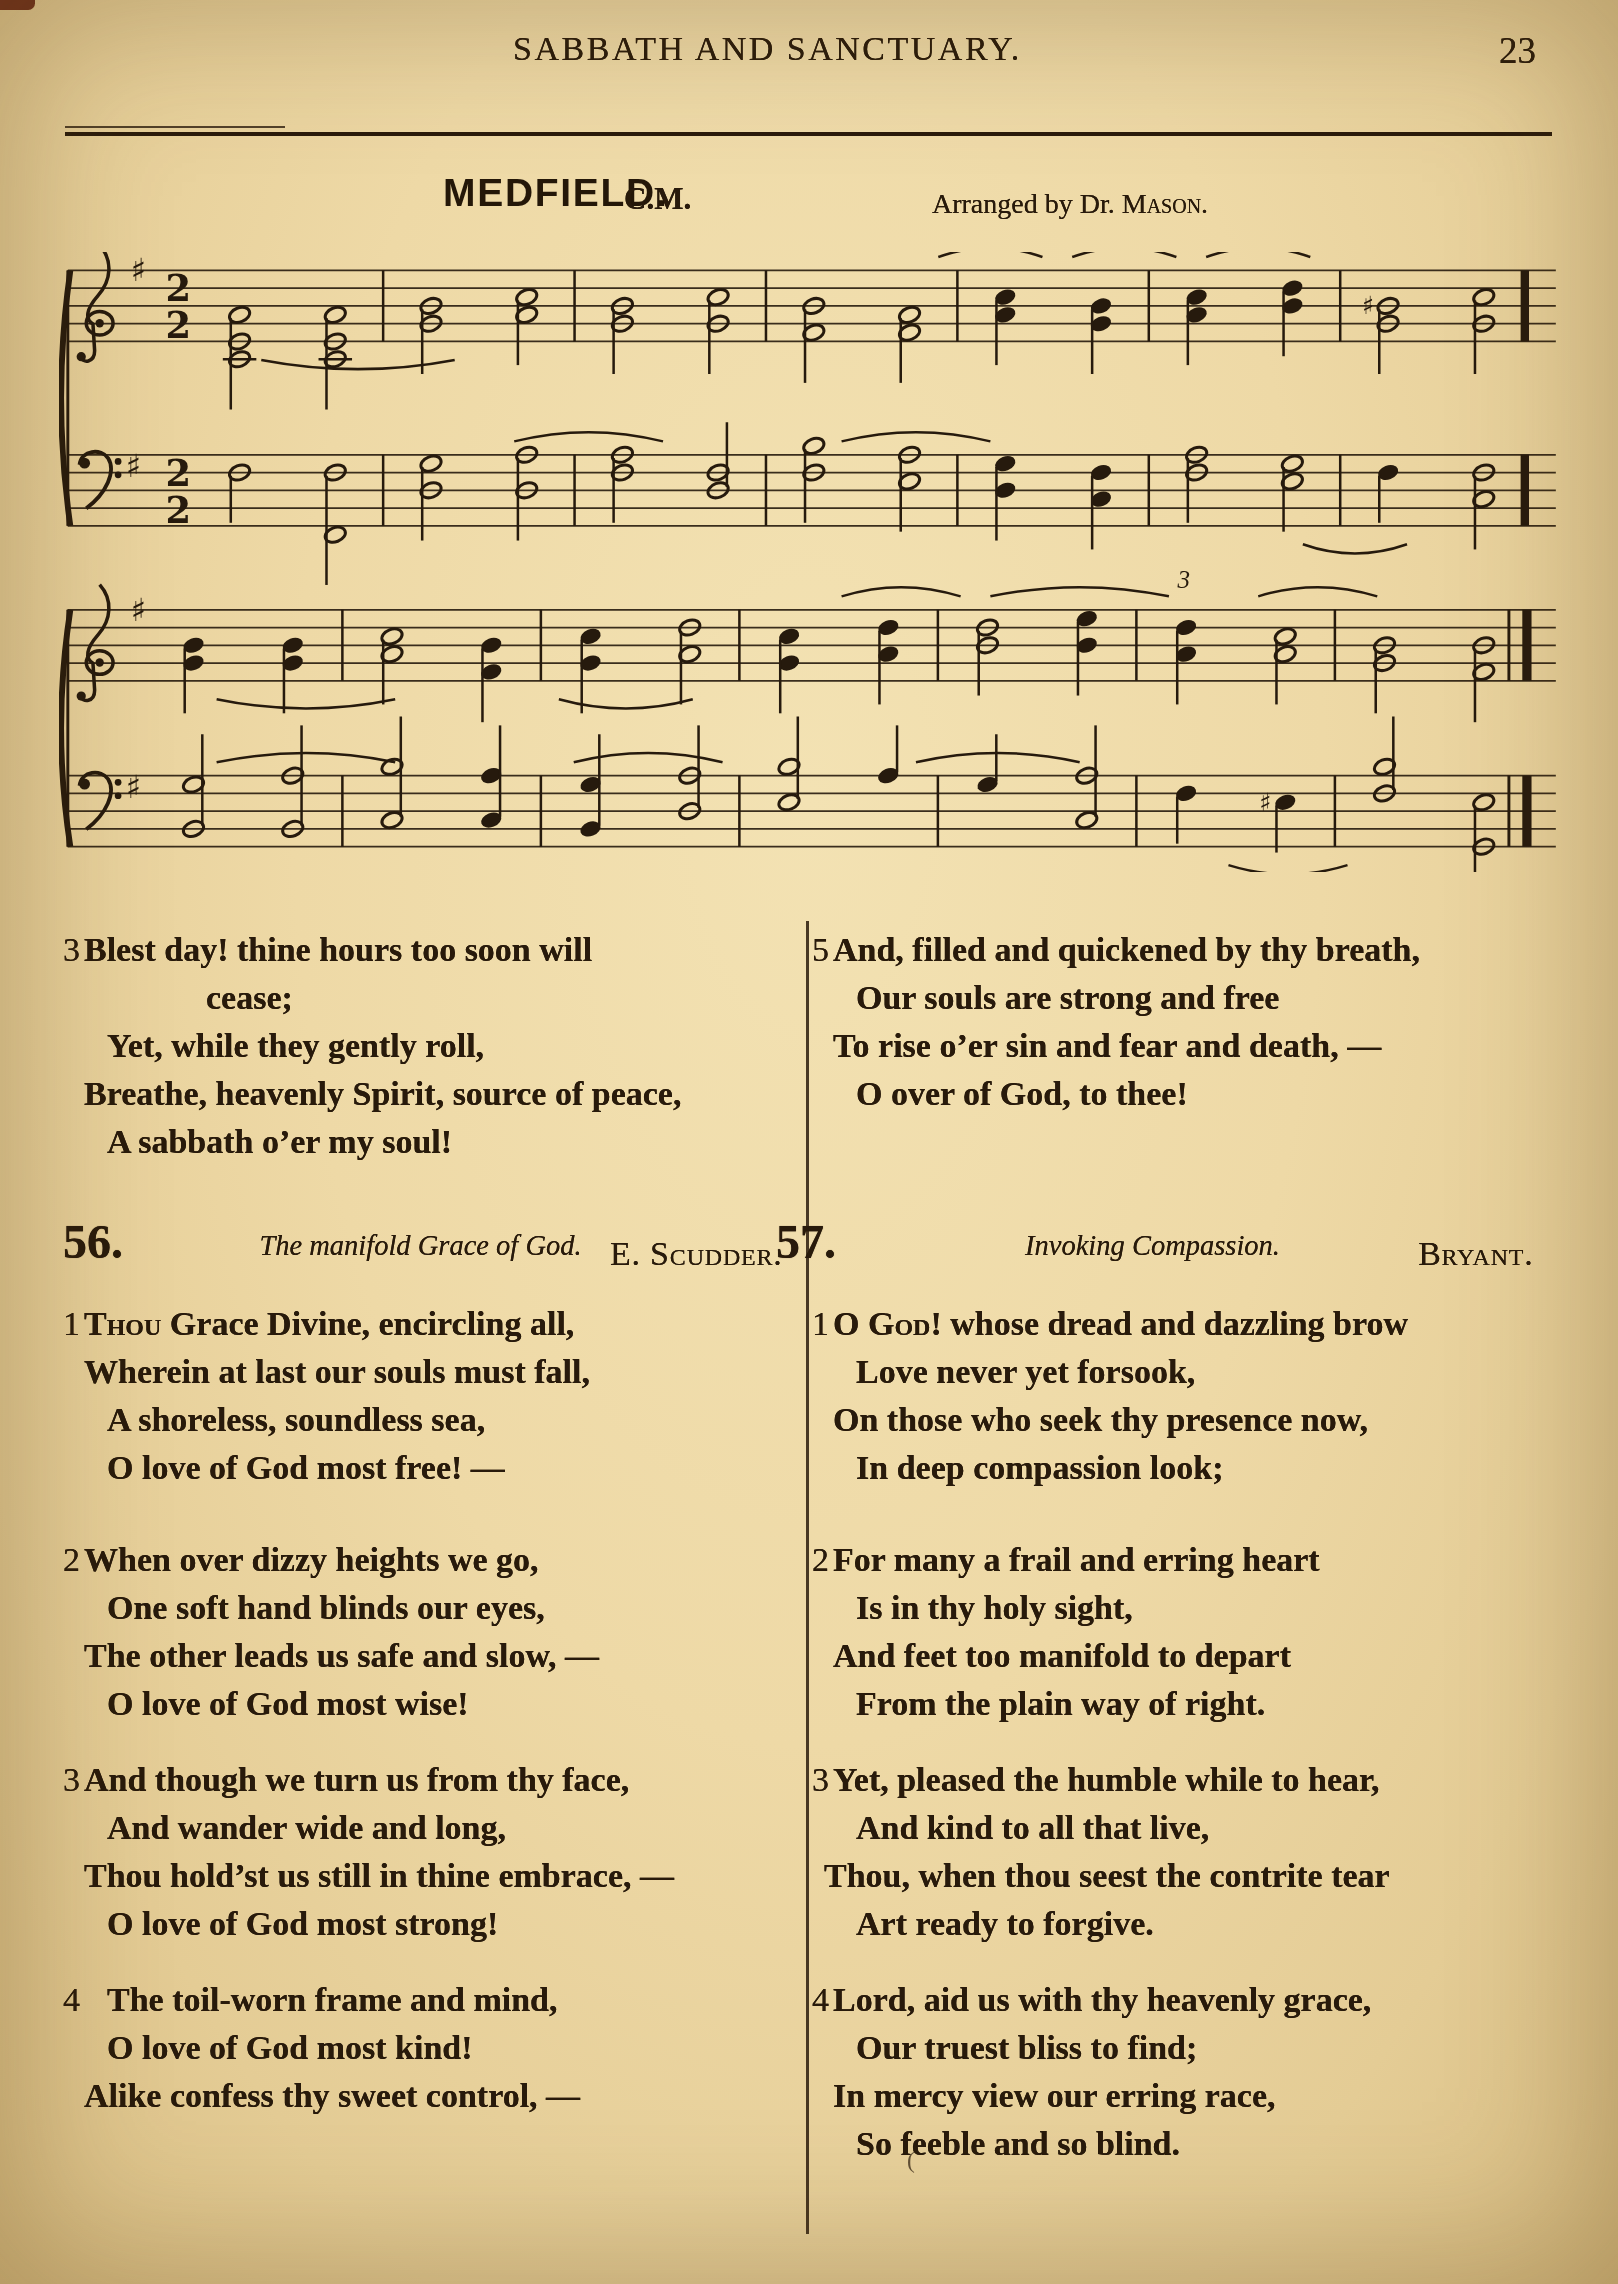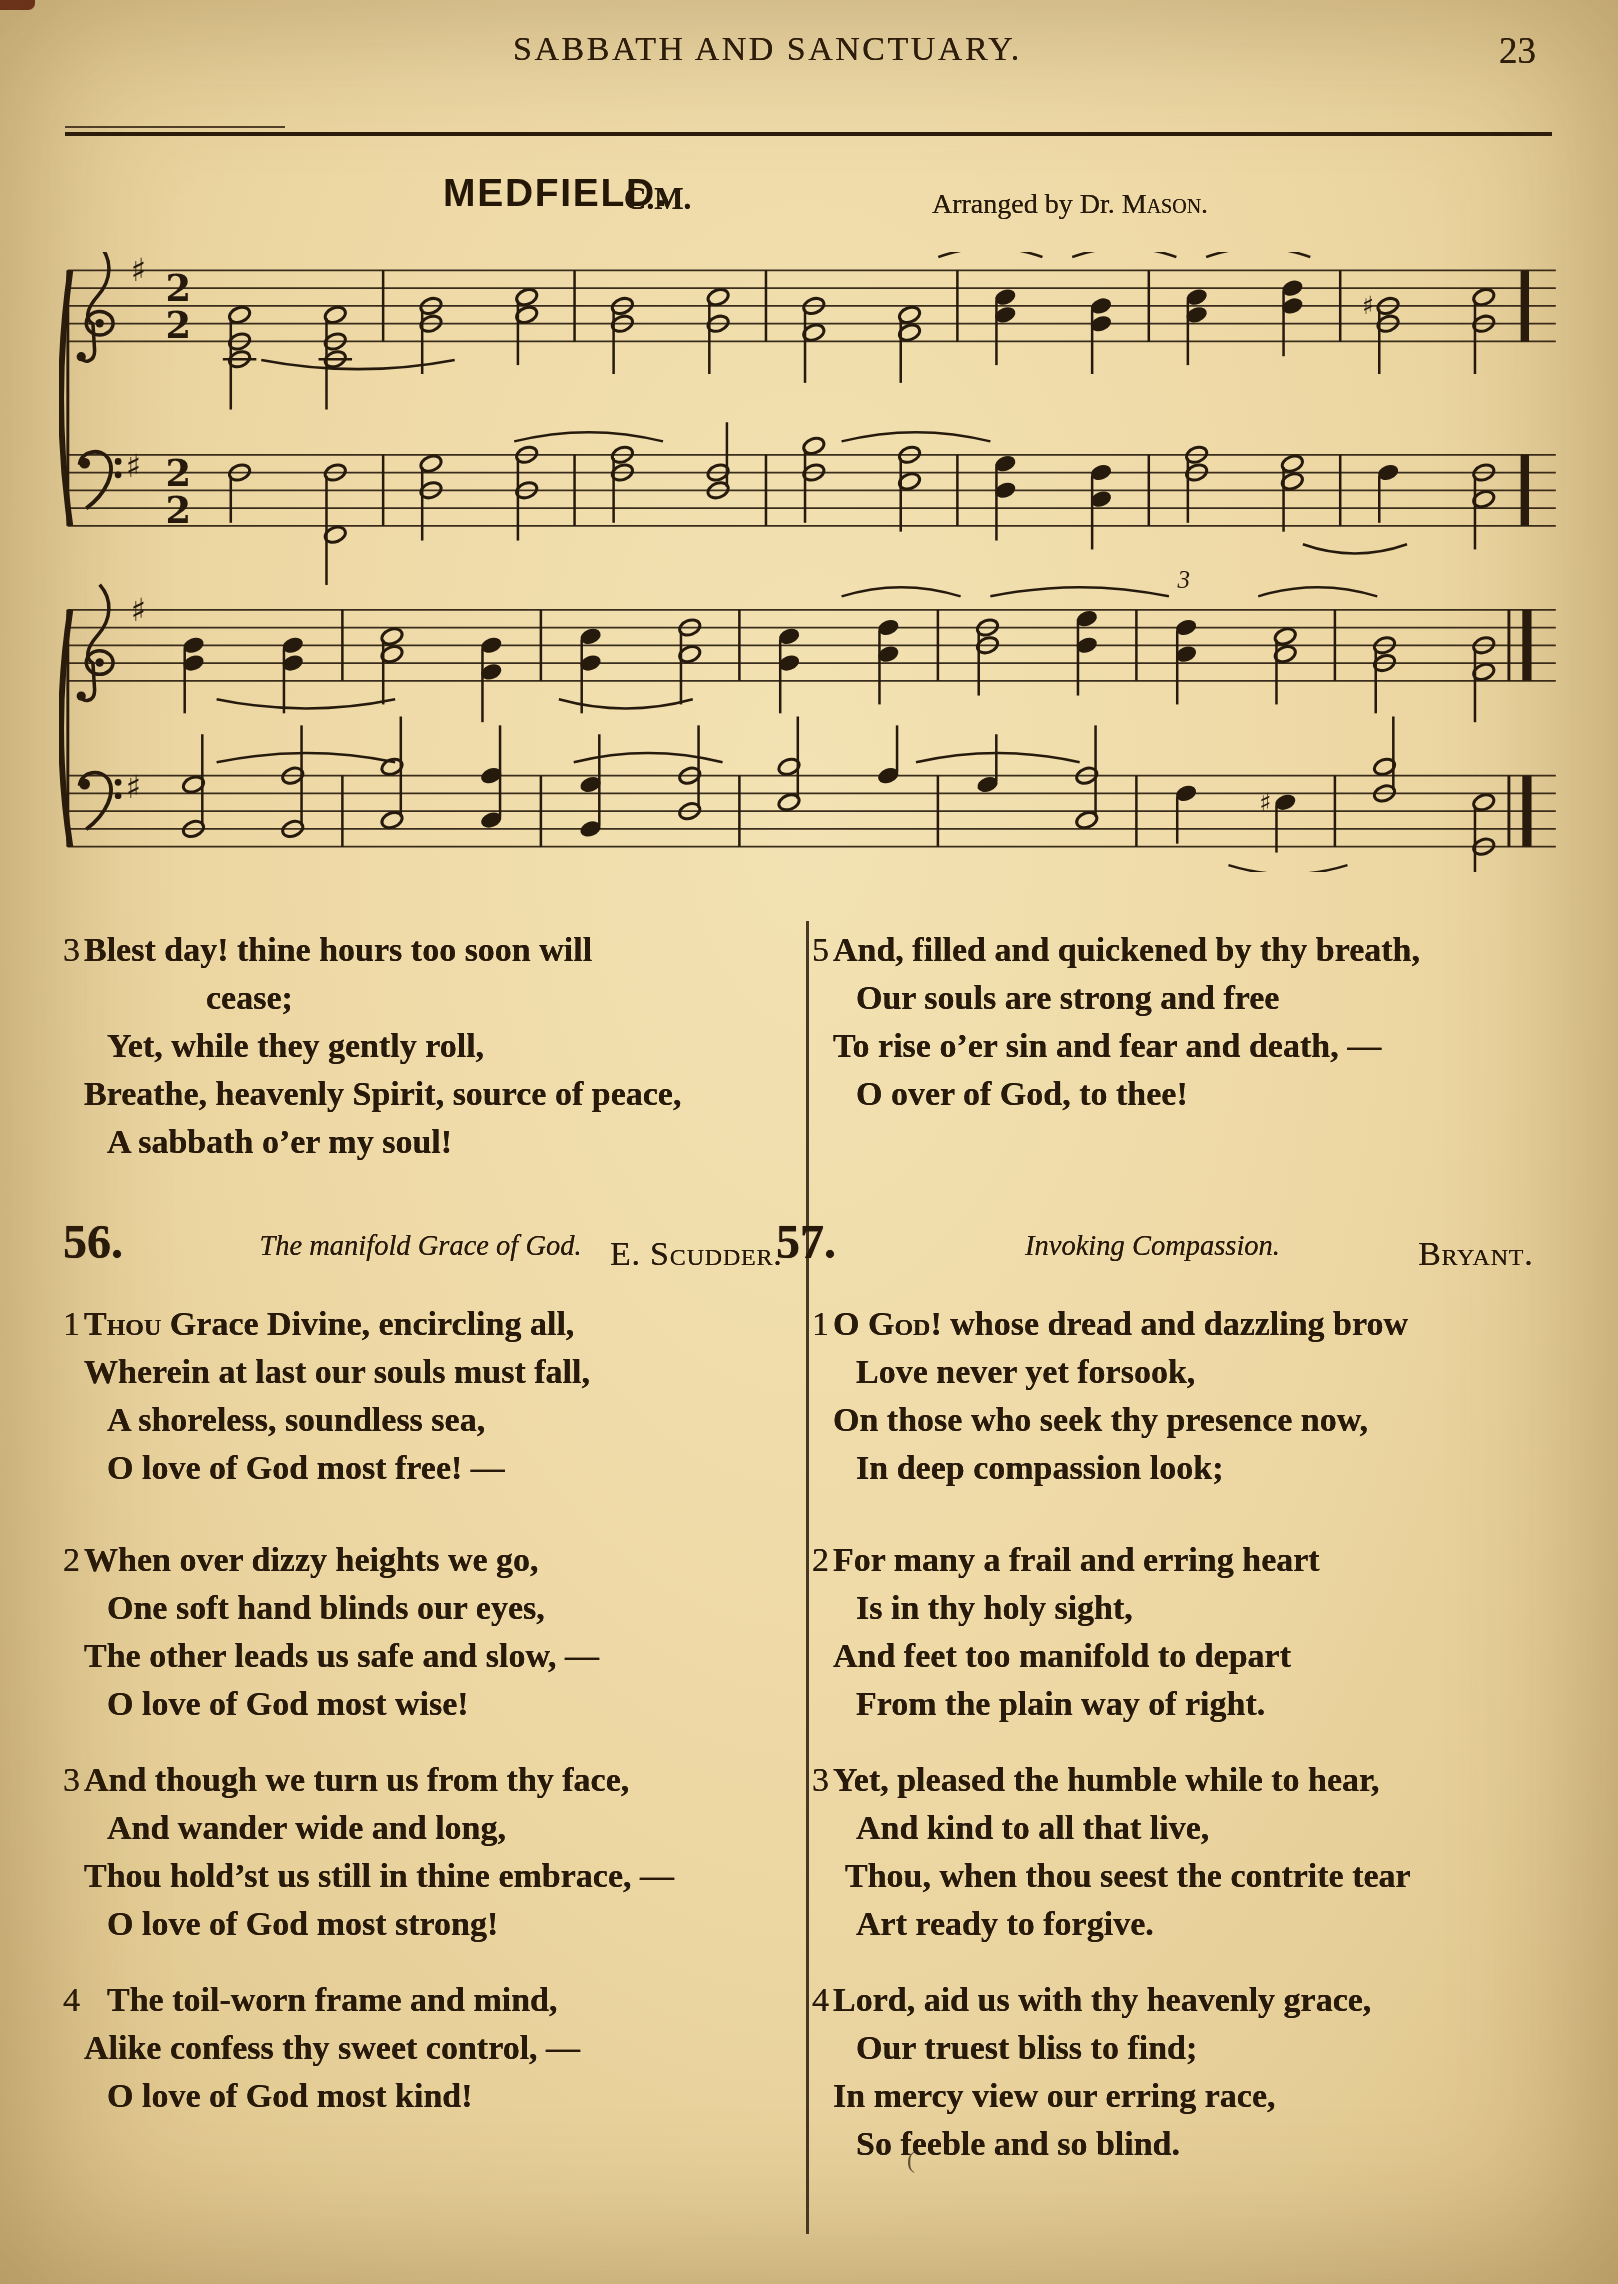--- a/index.html
+++ b/index.html
@@ -355,22 +355,22 @@
     <div class="stanza" style="left: 63px; top: 1756px; width: 723px;">
       <span class="vnum">3</span>
       <div class="vline" style="margin-left: 21px;">And though we turn us from thy face,</div>
       <div class="vline" style="margin-left: 44px;">And wander wide and long,</div>
       <div class="vline" style="margin-left: 21px;">Thou hold’st us still in thine embrace, —</div>
       <div class="vline" style="margin-left: 44px;">O love of God most strong!</div>
     </div>
     <div class="stanza" style="left: 63px; top: 1976px; width: 723px;">
       <span class="vnum">4</span>
       <div class="vline" style="margin-left: 44px;">The toil-worn frame and mind,</div>
+      <div class="vline" style="margin-left: 44px;">O love of God most kind!</div>
       <div class="vline" style="margin-left: 21px;">Alike confess thy sweet control, —</div>
-      <div class="vline" style="margin-left: 44px;">O love of God most kind!</div>
     </div>
     <div class="stanza" style="left: 812px; top: 926px; width: 761px;">
       <span class="vnum">5</span>
       <div class="vline" style="margin-left: 21px;">And, filled and quickened by thy breath,</div>
       <div class="vline" style="margin-left: 44px;">Our souls are strong and free</div>
       <div class="vline" style="margin-left: 21px;">To rise o’er sin and fear and death, —</div>
       <div class="vline" style="margin-left: 44px;">O over of God, to thee!</div>
     </div>
     <div class="hymn-heading" style="left: 776px; top: 1217px; width: 761px;">
       <span class="hnum">57.</span>
@@ -388,21 +388,21 @@
       <span class="vnum">2</span>
       <div class="vline" style="margin-left: 21px;">For many a frail and erring heart</div>
       <div class="vline" style="margin-left: 44px;">Is in thy holy sight,</div>
       <div class="vline" style="margin-left: 21px;">And feet too manifold to depart</div>
       <div class="vline" style="margin-left: 44px;">From the plain way of right.</div>
     </div>
     <div class="stanza" style="left: 812px; top: 1756px; width: 761px;">
       <span class="vnum">3</span>
       <div class="vline" style="margin-left: 21px;">Yet, pleased the humble while to hear,</div>
       <div class="vline" style="margin-left: 44px;">And kind to all that live,</div>
-      <div class="vline" style="margin-left: 33px;">Thou, when thou seest the contrite tear</div>
+      <div class="vline" style="margin-left: 12px;">Thou, when thou seest the contrite tear</div>
       <div class="vline" style="margin-left: 44px;">Art ready to forgive.</div>
     </div>
     <div class="stanza" style="left: 812px; top: 1976px; width: 761px;">
       <span class="vnum">4</span>
       <div class="vline" style="margin-left: 21px;">Lord, aid us with thy heavenly grace,</div>
       <div class="vline" style="margin-left: 44px;">Our truest bliss to find;</div>
       <div class="vline" style="margin-left: 21px;">In mercy view our erring race,</div>
       <div class="vline" style="margin-left: 44px;">So feeble and so blind.</div>
     </div>
   </div>

